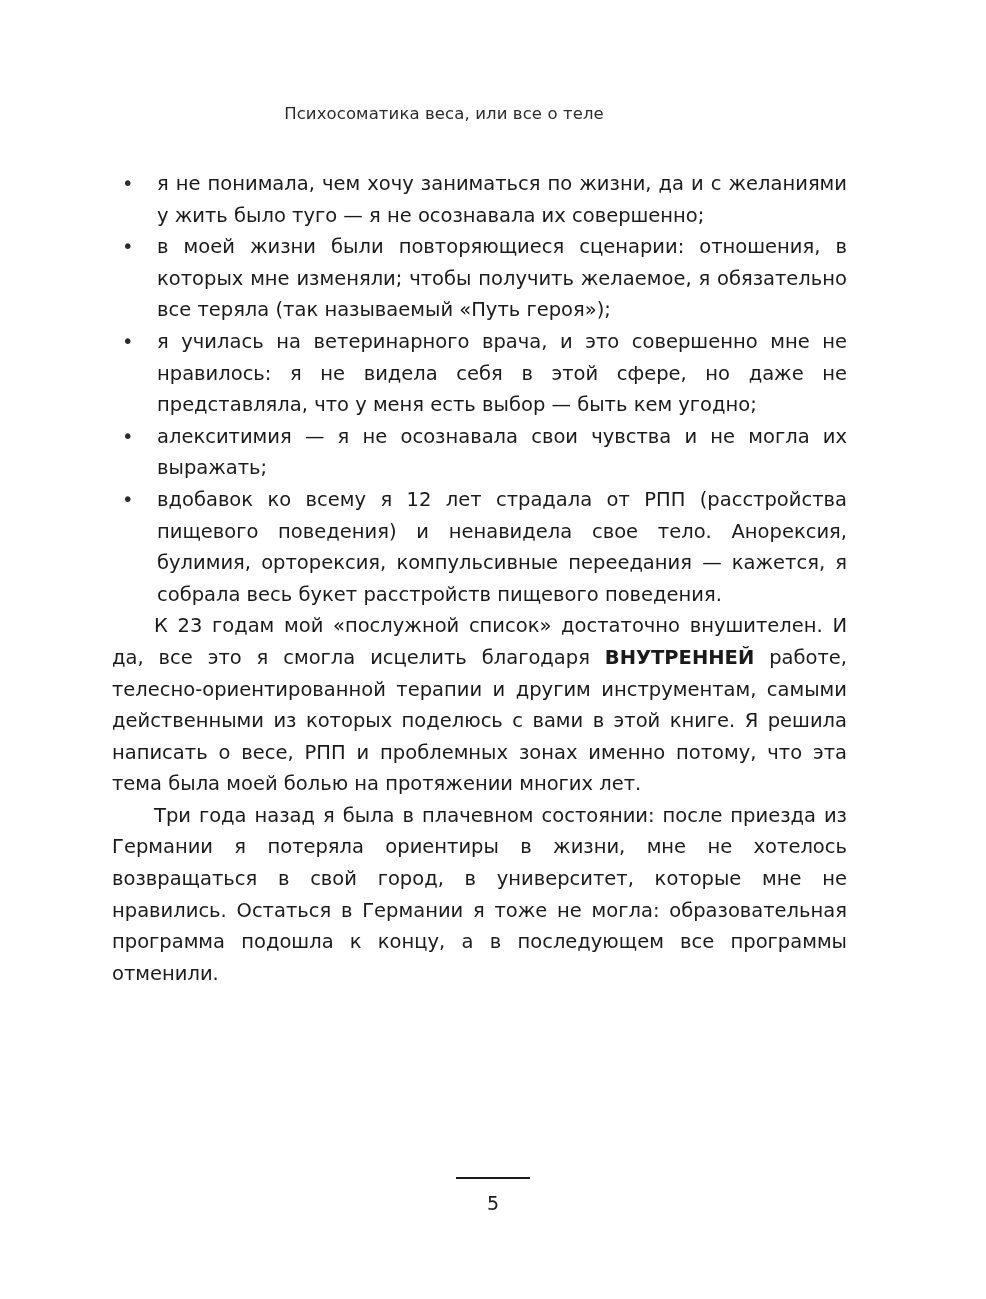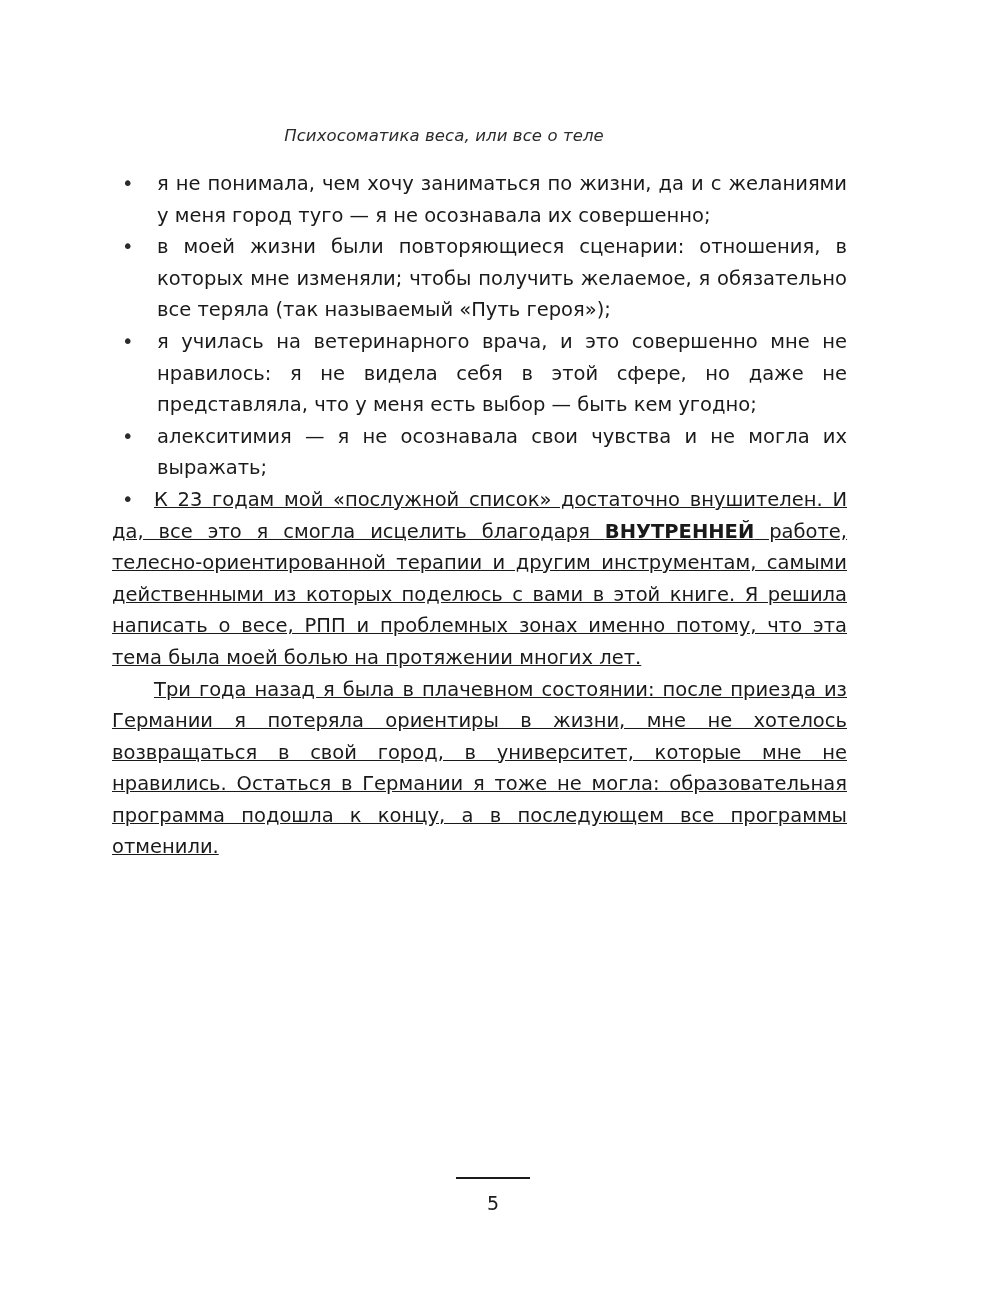--- a/index.html
+++ b/index.html
@@ -17,28 +17,27 @@
   }
   .page {
     width: 986px;
     height: 1299px;
     box-sizing: border-box;
     padding: 0;
     position: relative;
   }
   .running-head {
     position: absolute;
-    top: 126px;
+    top: 104px;
     left: 0;
     width: 888px;
     text-align: center;
     font-size: 16.5px;
     color: #2b2b2b;
     letter-spacing: 0.1px;
-    font-style: italic;
   }
   .content {
     position: absolute;
     top: 168px;
     left: 112px;
     width: 735px;
   }
   ul.bullets {
     margin: 0;
     padding: 0;
@@ -63,21 +62,20 @@
     color: #2b2b2b;
   }
   p.para {
     font-size: 19.5px;
     line-height: 31.6px;
     text-align: justify;
     text-justify: inter-word;
     text-indent: 42px;
     margin: 0;
     color: #1a1a1a;
-    text-decoration: underline;
   }
   p.para.first-after-list {
     margin-top: 0;
   }
   .bold {
     font-weight: bold;
   }
   .footer-rule {
     position: absolute;
     left: 50%;
@@ -102,36 +100,37 @@
 
 <div class="page">
 
   <div class="running-head">Психосоматика веса, или все о теле</div>
 
   <div class="content">
 
     <ul class="bullets">
       <li>
         <span class="dot">•</span>
-        <span>я не понимала, чем хочу заниматься по жизни, да и с желаниями у меня город туго — я не осознавала их совершенно;</span>
+        <span>я не понимала, чем хочу заниматься по жизни, да и с желаниями у жить было туго — я не осознавала их совершенно;</span>
       </li>
       <li>
         <span class="dot">•</span>
         <span>в моей жизни были повторяющиеся сценарии: отношения, в которых мне изменяли; чтобы получить желаемое, я обязательно все теряла (так называемый «Путь героя»);</span>
       </li>
       <li>
         <span class="dot">•</span>
         <span>я училась на ветеринарного врача, и это совершенно мне не нравилось: я не видела себя в этой сфере, но даже не представляла, что у меня есть выбор — быть кем угодно;</span>
       </li>
       <li>
         <span class="dot">•</span>
         <span>алекситимия — я не осознавала свои чувства и не могла их выражать;</span>
       </li>
       <li>
         <span class="dot">•</span>
+        <span>вдобавок ко всему я 12 лет страдала от РПП (расстройства пищевого поведения) и ненавидела свое тело. Анорексия, булимия, орторексия, компульсивные переедания — кажется, я собрала весь букет расстройств пищевого поведения.</span>
       </li>
     </ul>
 
     <p class="para first-after-list"><span>К 23 годам мой «послужной список» достаточно внушителен. И да, все это я смогла исцелить благодаря </span><span class="bold">ВНУТРЕННЕЙ</span><span> работе, телесно-ориентированной терапии и другим инструментам, самыми действенными из которых поделюсь с вами в этой книге. Я решила написать о весе, РПП и проблемных зонах именно потому, что эта тема была моей болью на протяжении многих лет.</span></p>
 
     <p class="para">Три года назад я была в плачевном состоянии: после приезда из Германии я потеряла ориентиры в жизни, мне не хотелось возвращаться в свой город, в университет, которые мне не нравились. Остаться в Германии я тоже не могла: образовательная программа подошла к концу, а в последующем все программы отменили.</p>
 
 
   </div>
 

